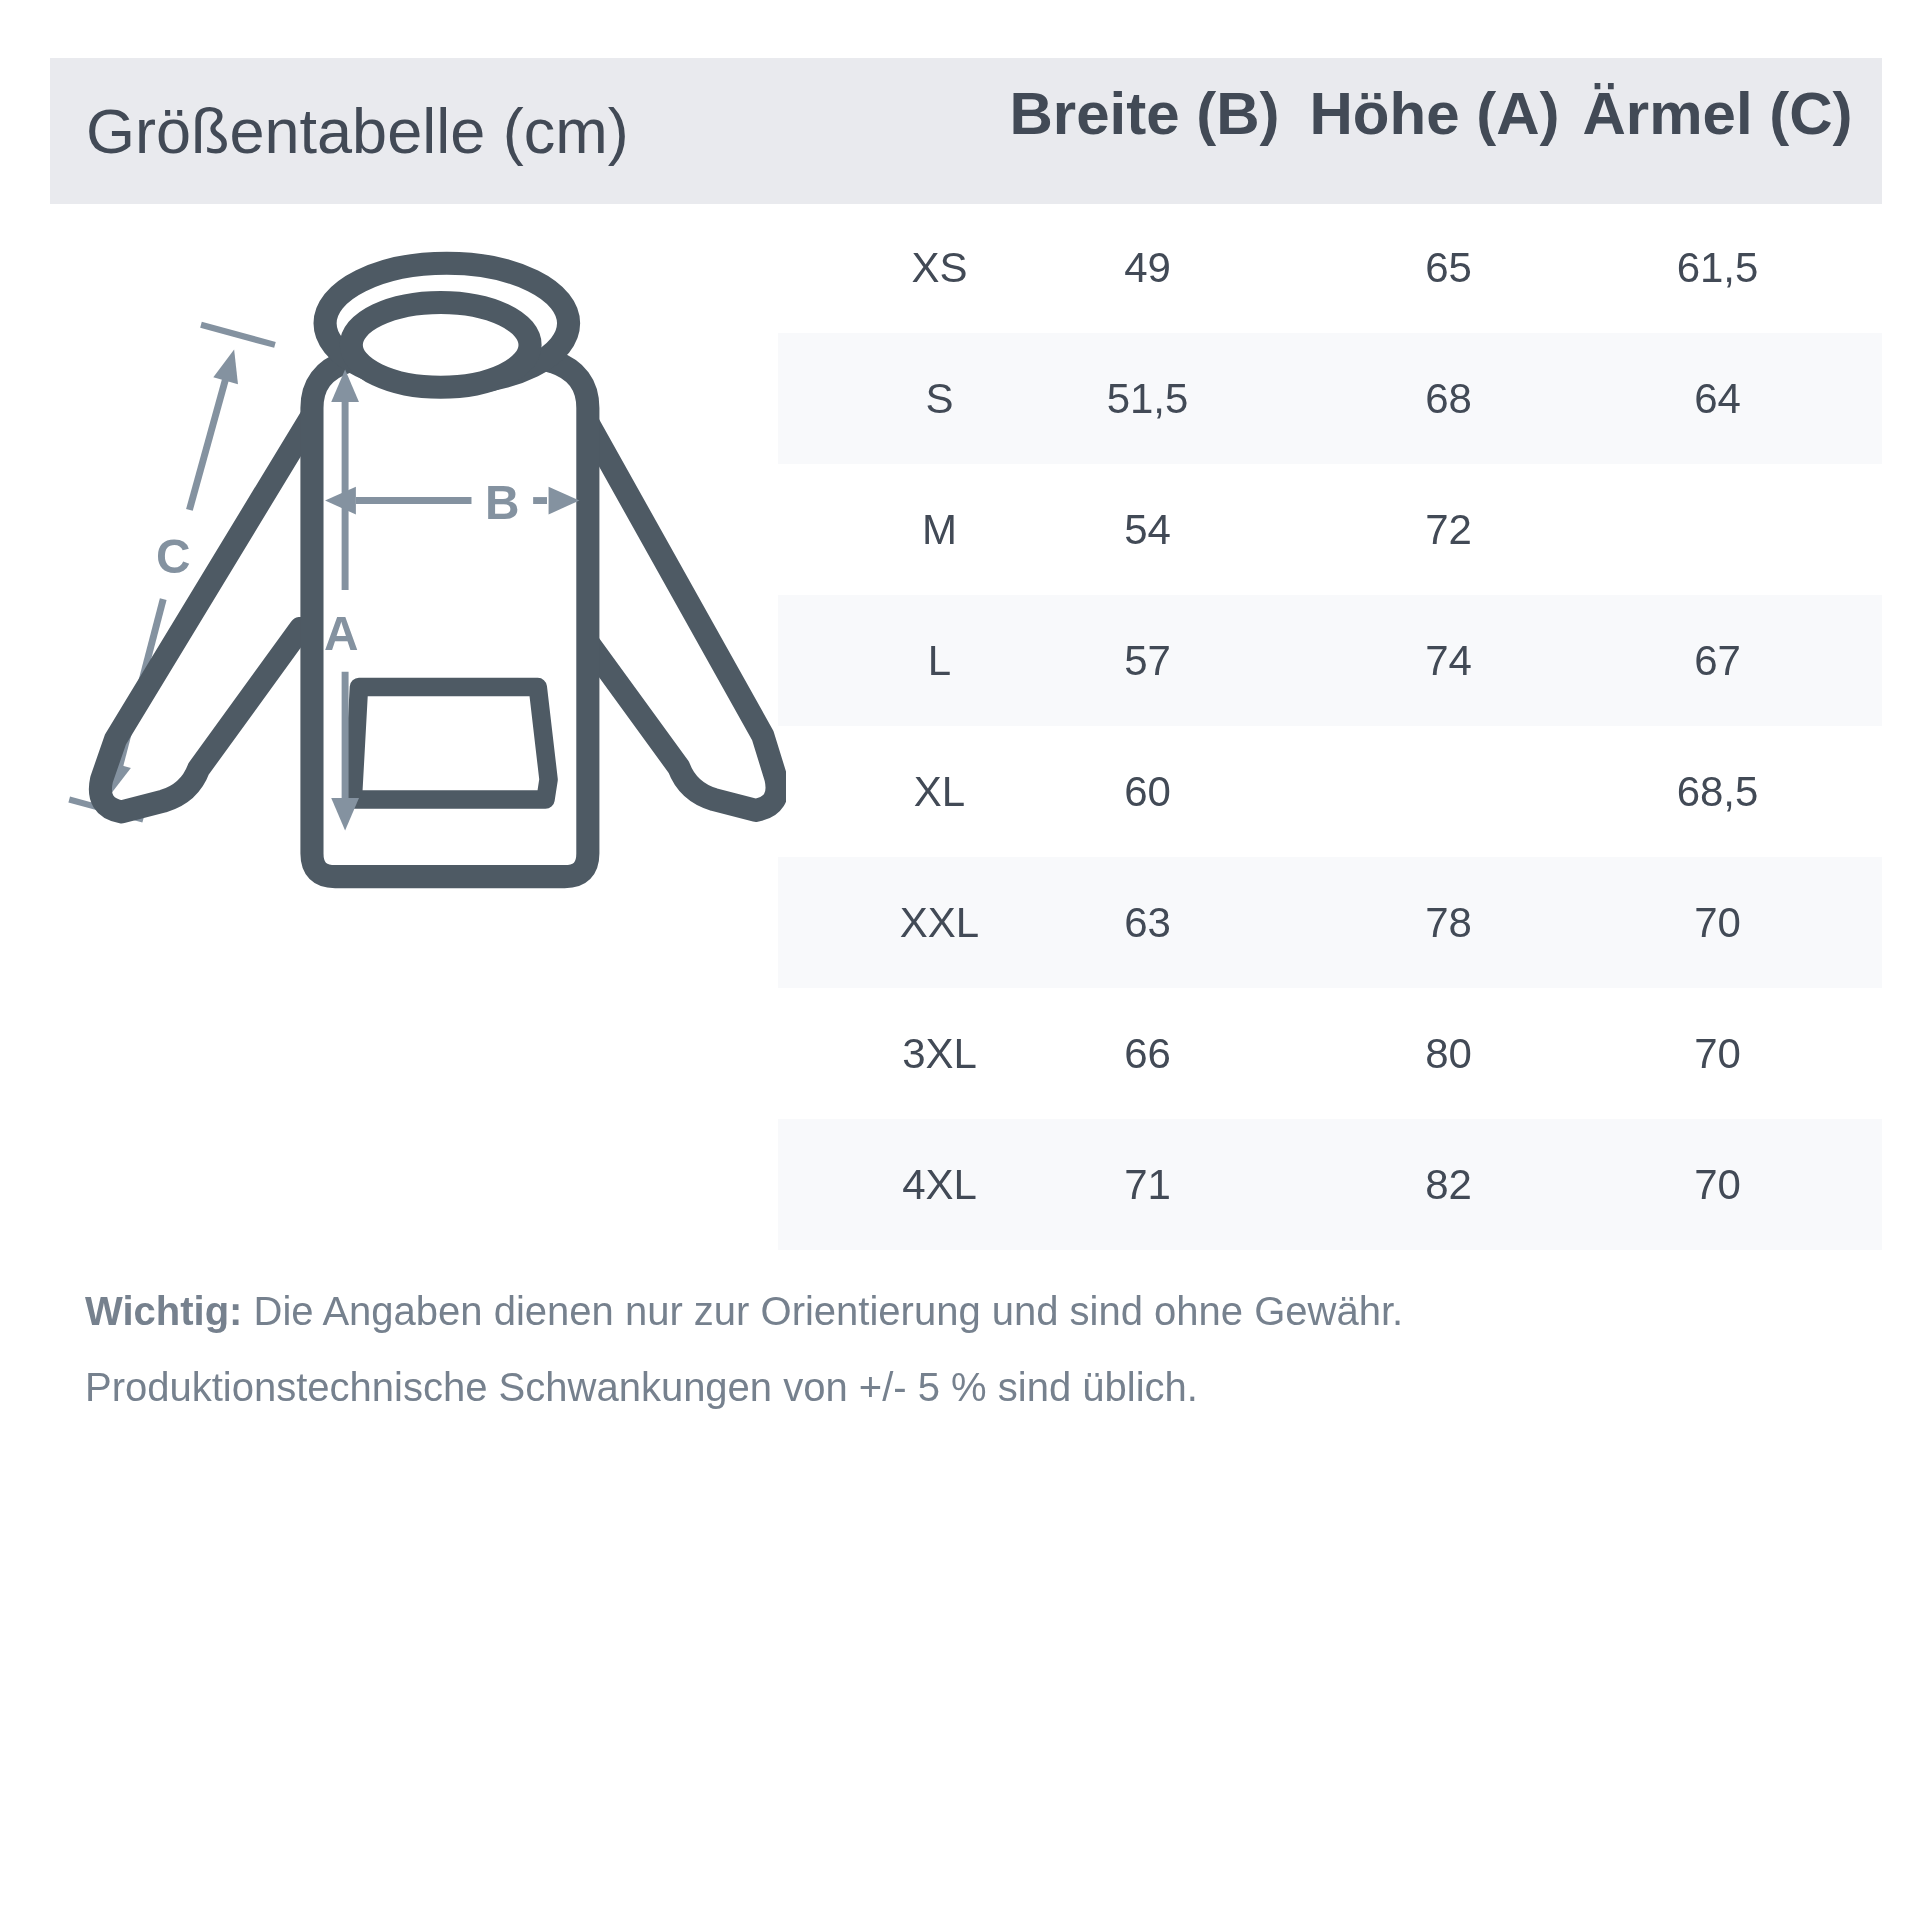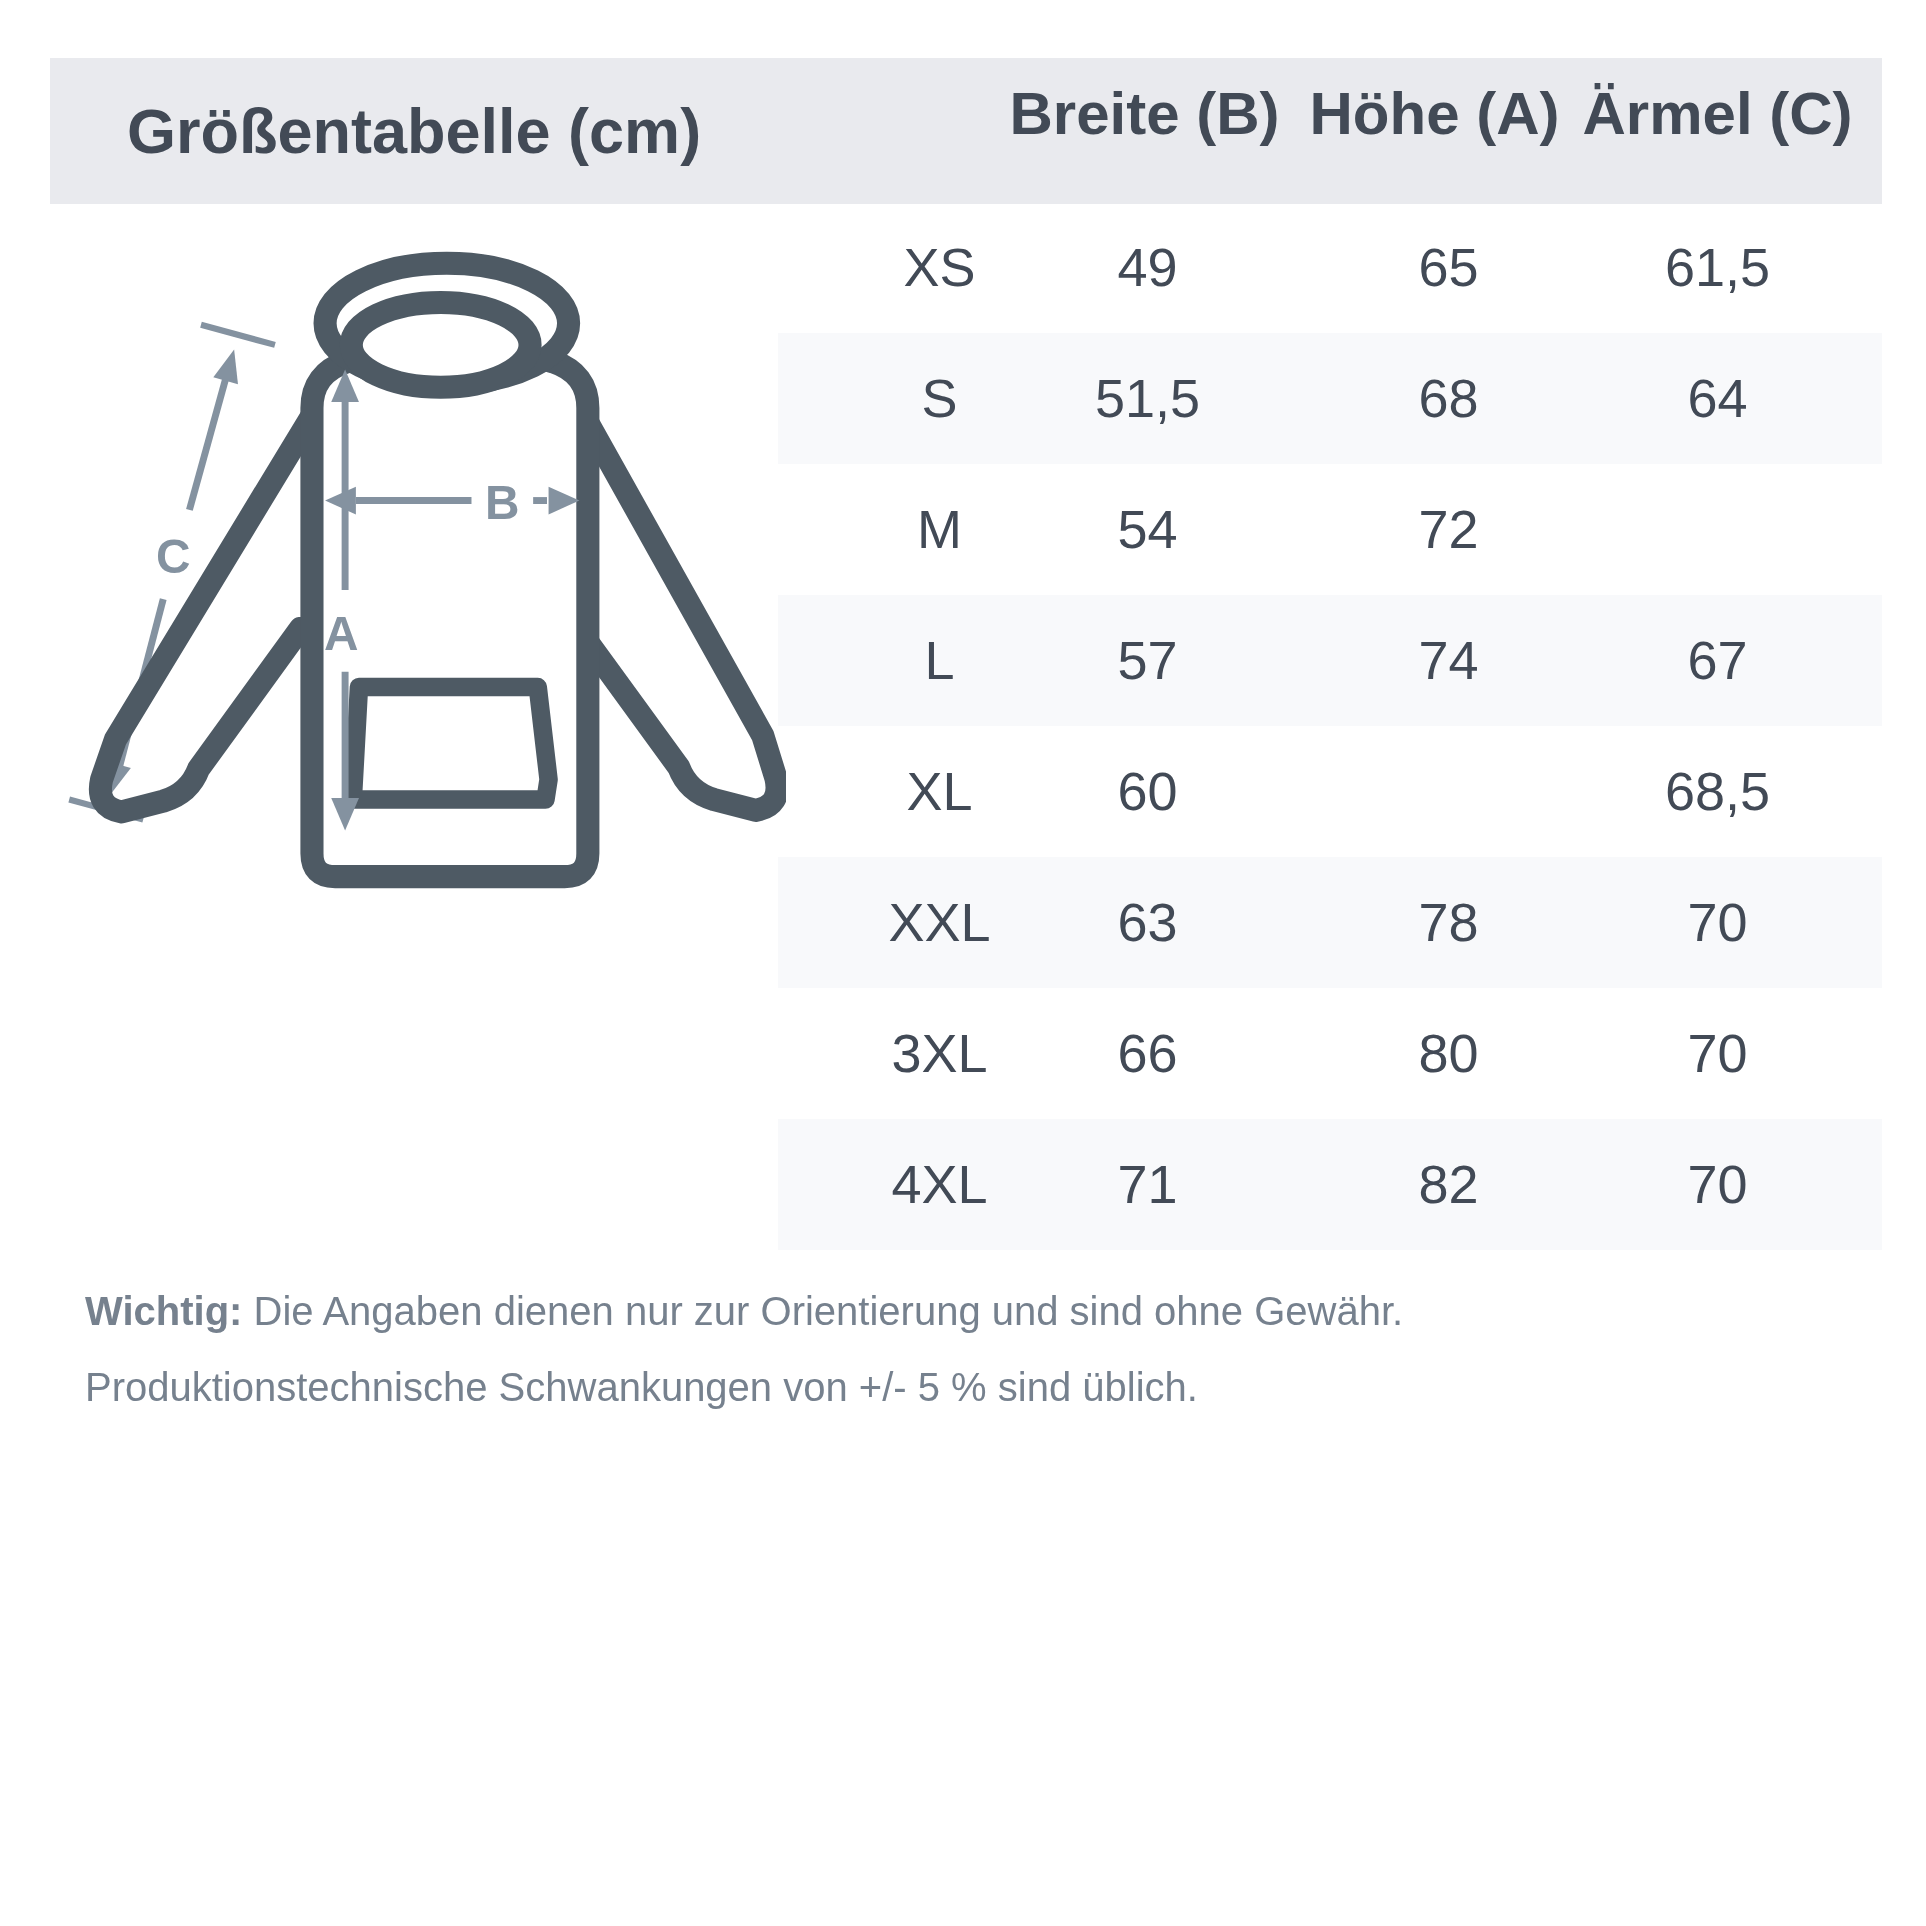--- a/index.html
+++ b/index.html
@@ -15,36 +15,36 @@
   .sheet{
     position:relative;width:1926px;height:1926px;background:var(--page_bg);
     font-family:"Liberation Sans",sans-serif;overflow:hidden;
   }
   .header-bar{
     position:absolute;left:50px;top:58px;width:1832px;height:146px;
     background:var(--header_bg);
   }
   .title{
     position:absolute;left:36px;top:0;height:146px;display:flex;align-items:center;
-    font-size:63px;font-weight:700;color:var(--text_dark);white-space:nowrap;margin-left:41px;
+    font-size:63px;font-weight:400;color:var(--text_dark);white-space:nowrap;
   }
   .col-label{
     position:absolute;top:0;height:111px;width:277px;display:flex;align-items:center;
     justify-content:center;font-size:60px;font-weight:700;color:var(--text_dark);white-space:nowrap;
   }
   .col-breite{left:956px}
   .col-hoehe{left:1246px}
   .col-aermel{left:1529px}
 
   .size-rows{position:absolute;left:778px;top:202px;width:1104px;}
   .size-row{position:relative;height:131px;}
   .size-row.striped{background:var(--stripe_bg);}
   .cell{
     position:absolute;top:0;height:131px;line-height:131px;width:231px;
-    text-align:center;font-size:54px;color:var(--text_dark);white-space:nowrap;
+    text-align:center;font-size:42px;color:var(--text_dark);white-space:nowrap;
   }
   .c-size{left:46px}
   .c-breite{left:254px}
   .c-hoehe{left:555px}
   .c-aermel{left:824px}
 
   .diagram{position:absolute;left:46px;top:200px;width:740px;height:709px;}
   .garment{stroke:var(--outline);fill:none;stroke-width:30;stroke-linecap:round;stroke-linejoin:round;}
   .garment-fill{fill:#ffffff;}
   .pocket{stroke-width:24;}

